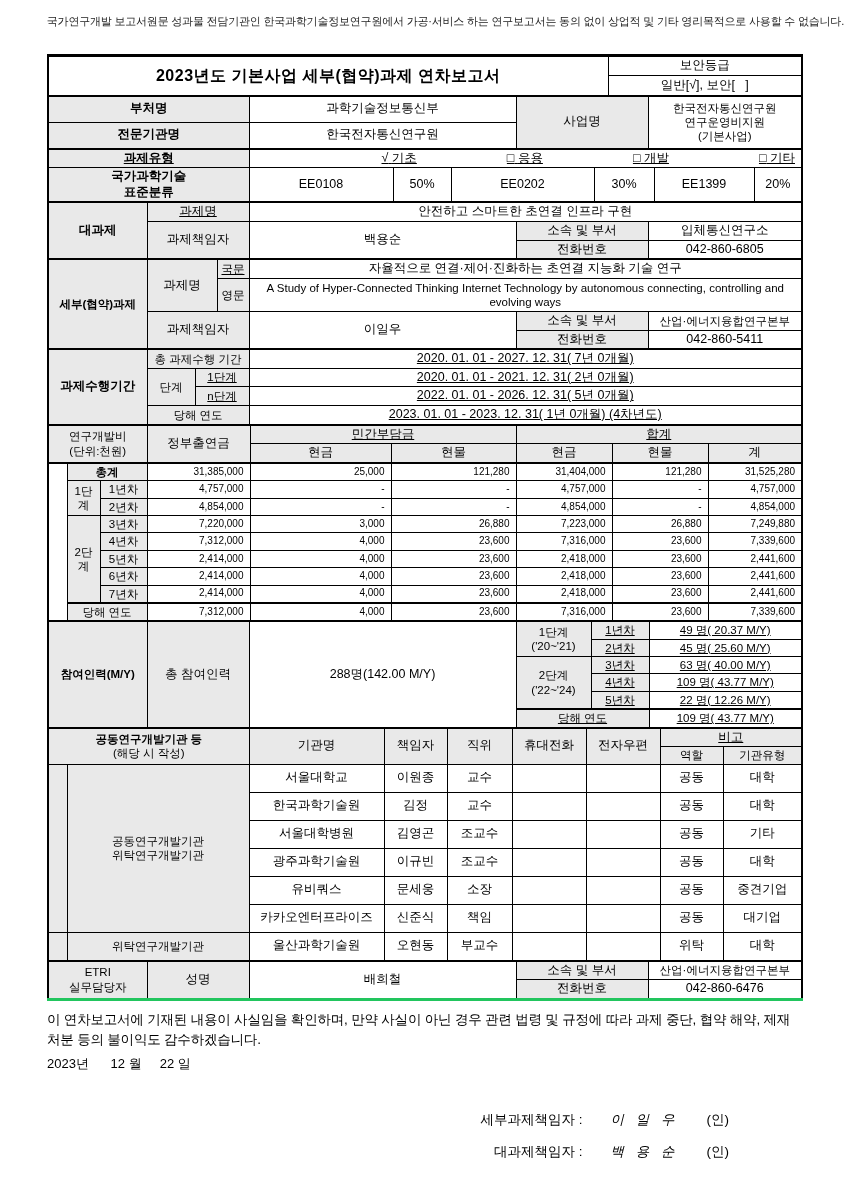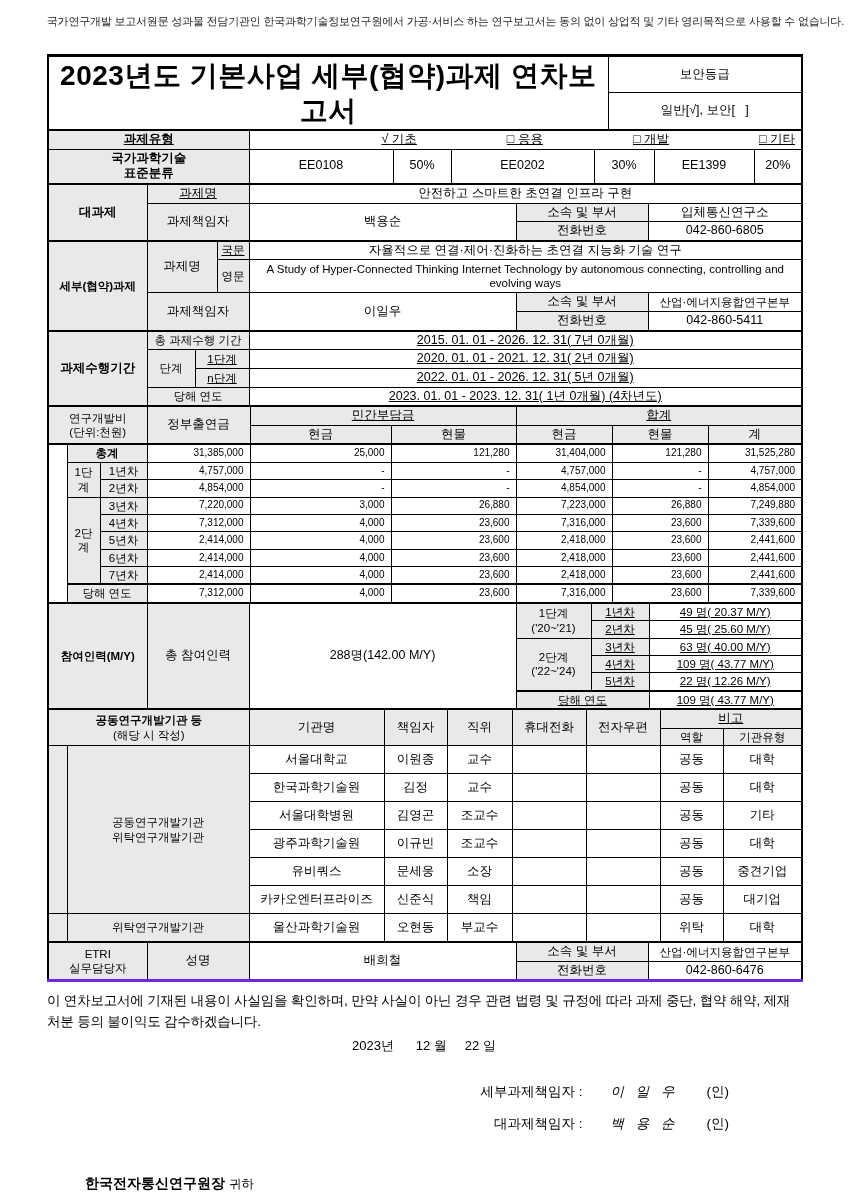--- a/index.html
+++ b/index.html
@@ -13,34 +13,34 @@
   td { border:1px solid #000; text-align:center; vertical-align:middle; font-size:12.5px;
        padding:1px 2px; line-height:1.25; overflow:hidden; }
   .gray { background:#e9e9e9; }
   .bold { font-weight:bold; }
   .pre { white-space:pre-line; }
   .prespace { white-space:pre; }
   .num { text-align:right; padding-right:6px; font-size:10px; }
   .small { font-size:11.5px; }
   .sec { border-top:2px solid #000; }
   .sec3 { border-top:3px solid #000; }
-  .bot3 { border-bottom:3px solid #6d28d9; }
+  .bot3 { border-bottom:3px solid #22c55e; }
   .row2-top td { border-top:2px solid #000; }
-  .title-cell { font-size:28px; font-weight:bold; letter-spacing:0.5px; }
+  .title-cell { font-size:16px; font-weight:bold; letter-spacing:0.5px; }
   .h17 { height:17px;text-decoration:underline; } .h16 { height:16px; } .h15 { height:15px; } .h14 { height:15px; }
   .h20 { height:20px; } .h25 { height:26px; } .h27 { height:27px; } .h28 { height:28px; }
   .h33 { height:33px; }
   .opts { display:flex; align-items:center; gap:90px; padding-left:130px; }
   .declaration { margin-top:9px; font-size:13.5px; line-height:1.5; text-align:left; letter-spacing:-0.2px; }
-  .date-line { margin-top:5px; text-align:center; font-size:13px; }
+  .date-line { margin-top:5px; text-align:left; font-size:13px; }
   .sig-row { display:flex; justify-content:flex-end; align-items:center; margin-right:72px; margin-top:14px; font-size:13.5px; }
   .sig-label { text-align:right; }
   .sig-name { margin-left:28px; letter-spacing:4px;font-style:italic; }
   .sig-seal { margin-left:28px; }
-  .sig-block { margin-top:28px; }
+  .sig-block { margin-top:38px; }
   .recipient { margin-top:42px; margin-left:38px; font-size:14px; }
   .recipient .to { font-weight:bold; }
   .recipient .suffix { font-weight:normal; font-size:12.5px; }
 </style>
 </head>
 <body>
 
 <div class="page">
 
   <div class="disclaimer">국가연구개발 보고서원문 성과물 전담기관인 한국과학기술정보연구원에서 가공·서비스 하는 연구보고서는 동의 없이 상업적 및 기타 영리목적으로 사용할 수 없습니다.</div>
@@ -56,20 +56,42 @@
           <tr>
         <td rowspan="2" class="title-cell" style="height:39px">2023년도 기본사업 세부(협약)과제 연차보고서</td>
         <td class="h20">보안등급</td>
       </tr>
       <tr>
         <td class="h20 prespace">일반[√], 보안[   ]</td>
       </tr>
     </tbody>
       </table>
 
+    <table class="sec">
+      <colgroup>
+          <col style="width:201px">
+          <col style="width:267px">
+          <col style="width:132px">
+          <col style="width:154px">
+        </colgroup>
+      <tbody>
+          <tr>
+        <td class="gray bold h25">부처명</td>
+        <td class="h25">과학기술정보통신부</td>
+        <td class="gray" rowspan="2">사업명</td>
+        <td class="pre small" rowspan="2">한국전자통신연구원
+연구운영비지원
+(기본사업)</td>
+      </tr>
+      <tr>
+        <td class="gray bold h25">전문기관명</td>
+        <td class="h25">한국전자통신연구원</td>
+      </tr>
+    </tbody>
+      </table>
 
     <table class="sec">
       <colgroup>
           <col style="width:201px">
           <col style="width:553px">
         </colgroup>
       <tbody>
           <tr>
         <td class="gray bold h17">과제유형</td>
         <td class="h17">
@@ -172,21 +194,21 @@
       <colgroup>
           <col style="width:99px">
           <col style="width:48px">
           <col style="width:54px">
           <col style="width:553px">
         </colgroup>
       <tbody>
           <tr>
         <td class="gray bold" rowspan="4">과제수행기간</td>
         <td class="gray small" colspan="2">총 과제수행 기간</td>
-        <td class="h17">2015. 01. 01 - 2026. 12. 31( 7년 0개월)</td>
+        <td class="h17">2020. 01. 01 - 2027. 12. 31( 7년 0개월)</td>
       </tr>
       <tr>
         <td class="gray small" rowspan="2">단계</td>
         <td class="gray small h17">1단계</td>
         <td class="h17">2020. 01. 01 - 2021. 12. 31( 2년 0개월)</td>
       </tr>
       <tr>
         <td class="gray small h17">n단계</td>
         <td class="h17">2022. 01. 01 - 2026. 12. 31( 5년 0개월)</td>
       </tr>

